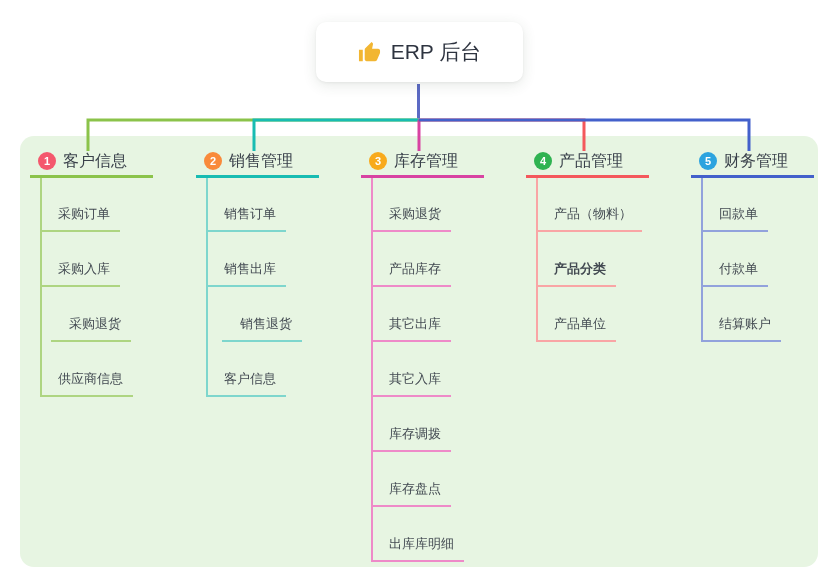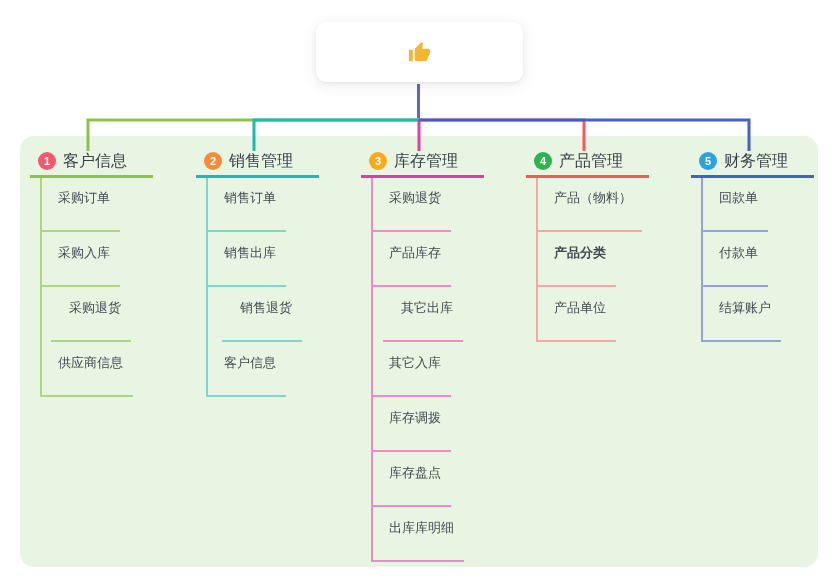--- a/index.html
+++ b/index.html
@@ -27,21 +27,21 @@
   }
   .badge{
     width:18px;height:18px;border-radius:50%;flex:0 0 auto;
     display:flex;align-items:center;justify-content:center;
     color:#ffffff;font-size:11px;font-weight:700;line-height:1;
   }
   .child-trunk{position:absolute;width:2px;}
   .child-node{
     position:absolute;height:26px;box-sizing:border-box;
     display:flex;align-items:flex-end;
-    padding:0 10px 23px 18px;white-space:nowrap;
+    padding:0 10px 7px 18px;white-space:nowrap;
     font-size:13px;color:#434a52;cursor:default;
   }
 </style>
 </head>
 <body>
 
 <div class="canvas">
   <div class="panel"></div>
   <svg class="connectors" width="839" height="588">
       <path d="M418.5,84 V118.5" fill="none" stroke="#5c6ac4" stroke-width="3"></path>
@@ -50,20 +50,21 @@
       <path d="M419,151 V120" fill="none" stroke="#d843a2" stroke-width="3"></path>
       <path d="M584,151 V120 H418.5" fill="none" stroke="#f4585c" stroke-width="3"></path>
       <path d="M749,151 V120 H418.5" fill="none" stroke="#4360cb" stroke-width="3"></path>
     </svg>
   <div class="root-card">
     <span class="thumb">
       <svg width="23" height="23" viewBox="0 0 24 24">
         <path fill="#f2b632" d="M1 21h4V9H1v12zM23 10c0-1.1-.9-2-2-2h-6.31l.95-4.57.03-.32c0-.41-.17-.79-.44-1.06L14.17 1 7.58 7.59C7.22 7.95 7 8.45 7 9v10c0 1.1.9 2 2 2h9c.83 0 1.54-.5 1.84-1.22l3.02-7.05c.09-.23.14-.47.14-.73v-2z"></path>
       </svg>
     </span>
+    <span>ERP 后台</span>
   </div>
   <div id="branches">
       <div class="branch-title" style="left: 30px; top: 147px; width: 115px; border-bottom: 3px solid rgb(139, 195, 74);">
         <span class="badge" style="background: rgb(244, 88, 109);">1</span>
         <span>客户信息</span>
       </div>
       <div class="child-trunk" style="left: 40px; top: 178px; height: 219px; background: rgb(174, 213, 129);"></div>
       <div class="child-node" style="left: 40px; top: 206px; border-bottom: 2px solid rgb(174, 213, 129);">采购订单</div>
       <div class="child-node" style="left: 40px; top: 261px; border-bottom: 2px solid rgb(174, 213, 129);">采购入库</div>
       <div class="child-node" style="left: 40px; top: 316px; border-bottom: 2px solid rgb(174, 213, 129); margin-left: 11px;">采购退货</div>
@@ -77,21 +78,21 @@
       <div class="child-node" style="left: 206px; top: 261px; border-bottom: 2px solid rgb(126, 214, 205);">销售出库</div>
       <div class="child-node" style="left: 206px; top: 316px; border-bottom: 2px solid rgb(126, 214, 205); margin-left: 16px;">销售退货</div>
       <div class="child-node" style="left: 206px; top: 371px; border-bottom: 2px solid rgb(126, 214, 205);">客户信息</div>
       <div class="branch-title" style="left: 361px; top: 147px; width: 115px; border-bottom: 3px solid rgb(216, 67, 162);">
         <span class="badge" style="background: rgb(248, 170, 28);">3</span>
         <span>库存管理</span>
       </div>
       <div class="child-trunk" style="left: 371px; top: 178px; height: 384px; background: rgb(238, 138, 200);"></div>
       <div class="child-node" style="left: 371px; top: 206px; border-bottom: 2px solid rgb(238, 138, 200);">采购退货</div>
       <div class="child-node" style="left: 371px; top: 261px; border-bottom: 2px solid rgb(238, 138, 200);">产品库存</div>
-      <div class="child-node" style="left: 371px; top: 316px; border-bottom: 2px solid rgb(238, 138, 200); margin-left: 12px;">其它出库</div>
+      <div class="child-node" style="left: 371px; top: 316px; border-bottom: 2px solid rgb(238, 138, 200);">其它出库</div>
       <div class="child-node" style="left: 371px; top: 371px; border-bottom: 2px solid rgb(238, 138, 200);">其它入库</div>
       <div class="child-node" style="left: 371px; top: 426px; border-bottom: 2px solid rgb(238, 138, 200);">库存调拨</div>
       <div class="child-node" style="left: 371px; top: 481px; border-bottom: 2px solid rgb(238, 138, 200);">库存盘点</div>
       <div class="child-node" style="left: 371px; top: 536px; border-bottom: 2px solid rgb(238, 138, 200);">出库库明细</div>
       <div class="branch-title" style="left: 526px; top: 147px; width: 115px; border-bottom: 3px solid rgb(244, 88, 92);">
         <span class="badge" style="background: rgb(47, 179, 81);">4</span>
         <span>产品管理</span>
       </div>
       <div class="child-trunk" style="left: 536px; top: 178px; height: 164px; background: rgb(249, 165, 165);"></div>
       <div class="child-node" style="left: 536px; top: 206px; border-bottom: 2px solid rgb(249, 165, 165); text-align: right;">产品（物料）</div>

